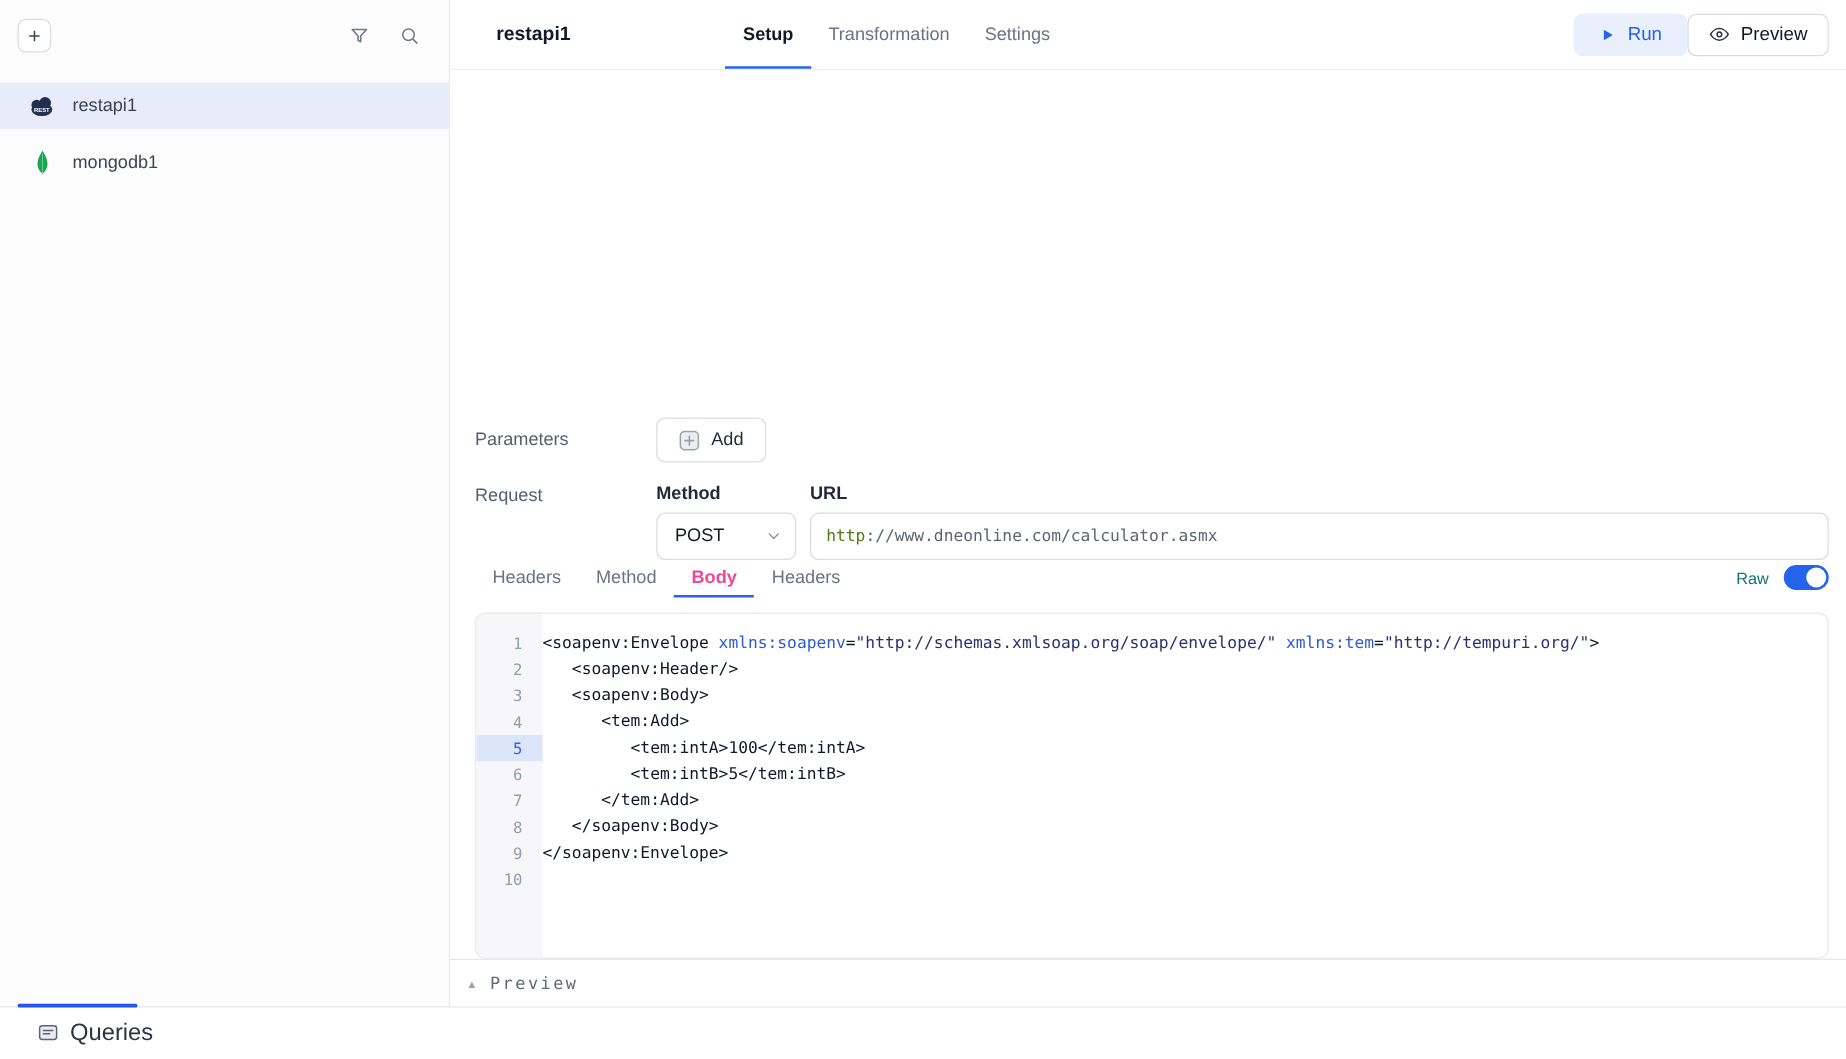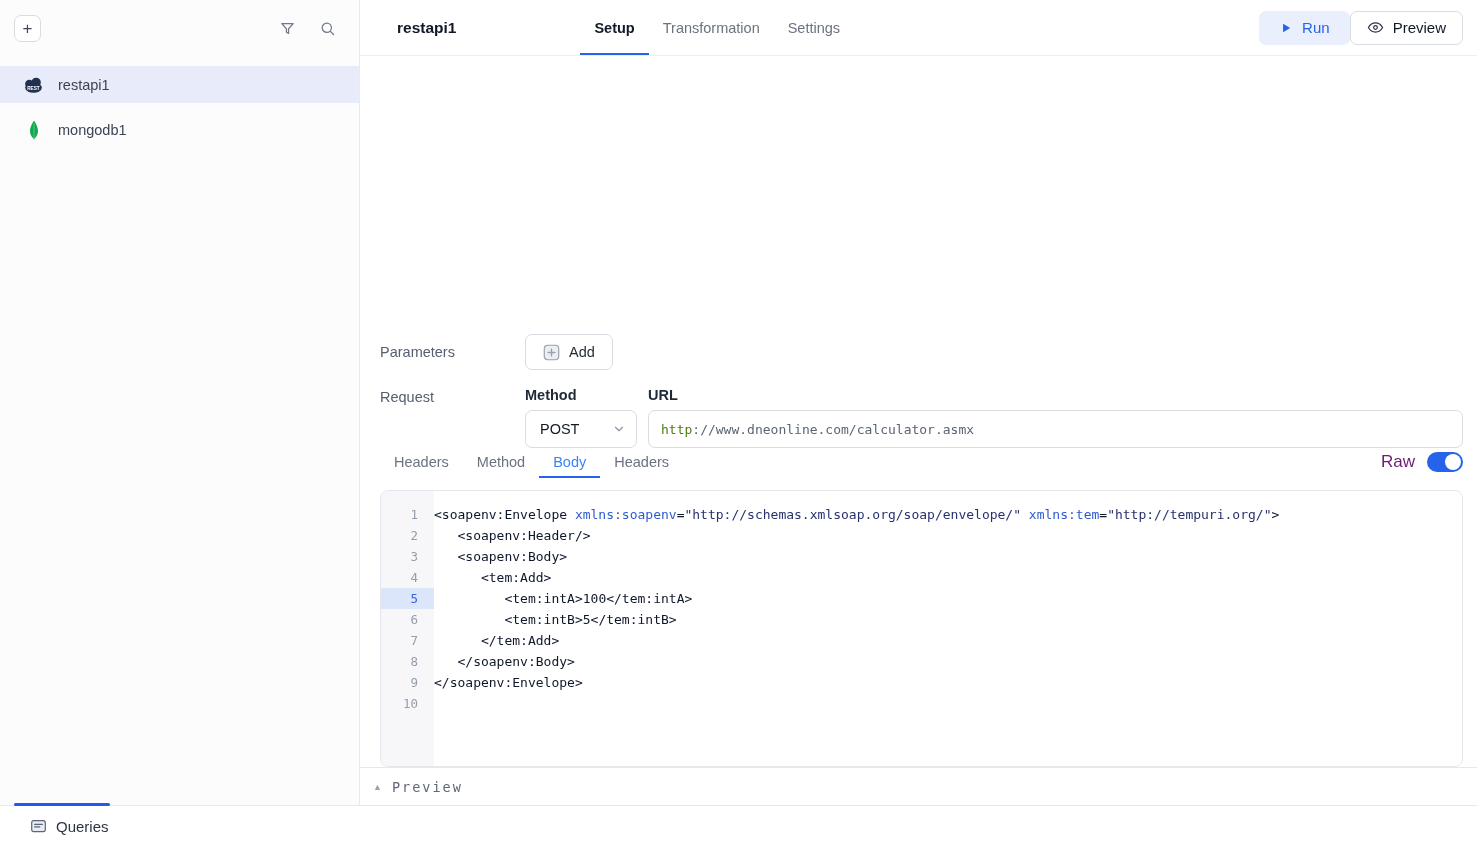--- a/index.html
+++ b/index.html
@@ -50,23 +50,23 @@
   .select { height:38px; border:1px solid #d8dce3; border-radius:7px; background:#fff; display:flex; align-items:center;
     justify-content:space-between; padding:0 10px 0 14px; font-size:14.5px; color:#111827; cursor:pointer; }
   .url-input { height:38px; border:1px solid #d8dce3; border-radius:7px; background:#fff; display:flex; align-items:center;
     padding:0 12px; font-family:"DejaVu Sans Mono", monospace; font-size:13px; white-space:nowrap; overflow:hidden; cursor:text; }
   .url-scheme { color:#4d7c0f; }
   .url-rest { color:#5b6574; }
 
   .body-tabs-row { display:flex; align-items:flex-end; }
   .body-tab { height:30px; display:flex; align-items:center; padding:0 14px; font-size:14.5px; color:#6b7280; cursor:pointer;
     border-bottom:2px solid transparent; }
-  .body-tab.active { color:#3b82f6; font-weight:400; border-bottom-color:#2563eb; }
+  .body-tab.active { color:#ec4899; font-weight:700; border-bottom-color:#2563eb; }
   .raw-wrap { margin-left:auto; display:flex; align-items:center; gap:12px; padding-bottom:6px; }
-  .raw-label { font-size:17px; color:#701a75; }
+  .raw-label { font-size:13px; color:#0f766e; }
   .toggle { width:36px; height:20px; border-radius:10px; background:#2563eb; position:relative; cursor:pointer; flex:none; }
   .toggle::after { content:''; position:absolute; right:2px; top:2px; width:16px; height:16px; border-radius:50%; background:#fff; }
 
   .editor { margin-top:12px; height:277px; flex:none; border:1px solid #e4e7ec; border-radius:8px; position:relative;
     overflow:hidden; background:#fff; font-family:"DejaVu Sans Mono", monospace; font-size:13px; }
   .editor::before { content:''; position:absolute; left:0; top:0; bottom:0; width:53px; background:#f7f7f9; }
   .ed-lines { position:relative; padding-top:13px; }
   .ed-row { display:flex; height:21px; line-height:21px; }
   .ed-gutter { width:53px; flex:none; text-align:right; padding-right:16px; color:#929eae; font-size:12.5px; }
   .ed-gutter.active { background:#dbe6fb; color:#3d63d9; }
@@ -78,21 +78,21 @@
 
   .preview-toggle-row { flex:none; height:38px; border-top:1px solid #e7e8ee; background:#fff; display:flex; align-items:center;
     padding-left:13px; gap:10px; cursor:pointer; }
   .collapse-arrow { color:#9aa2b1; font-size:9px; }
   .preview-panel-label { font-family:"DejaVu Sans Mono", monospace; font-size:13.5px; letter-spacing:2px; color:#5f6878; font-weight:500; }
 
   
   .bottom-bar { height:42px; flex:none; border-top:1px solid #e7e8ee; background:#fff; display:flex; align-items:center;
     padding-left:30px; position:relative; }
   .bottom-indicator { position:absolute; left:14px; top:-3px; width:96px; height:3px; background:#2456f0; border-radius:2px; }
-  .bottom-tab { display:flex; align-items:center; gap:9px; font-size:15px; color:#2c3444; font-weight:500; cursor:pointer; }
+  .bottom-tab { display:flex; align-items:center; gap:9px; font-size:19px; color:#2c3444; font-weight:500; cursor:pointer; }
 </style>
 </head>
 <body>
 
 <div class="app">
   <div class="top">
 
     <aside class="sidebar">
       <div class="sidebar-header">
         <button class="new-query-button">+</button>

